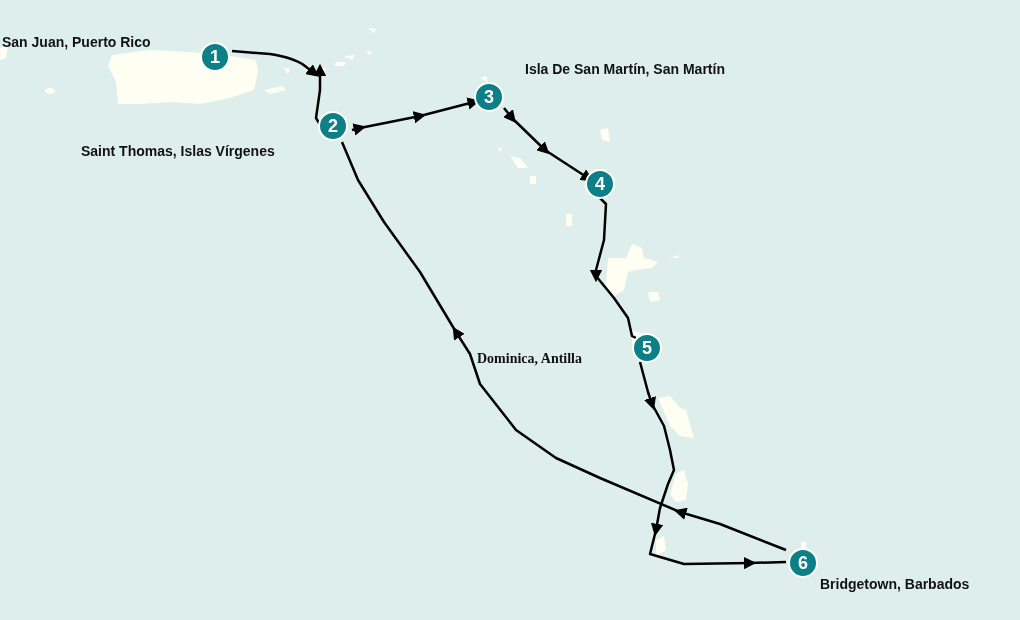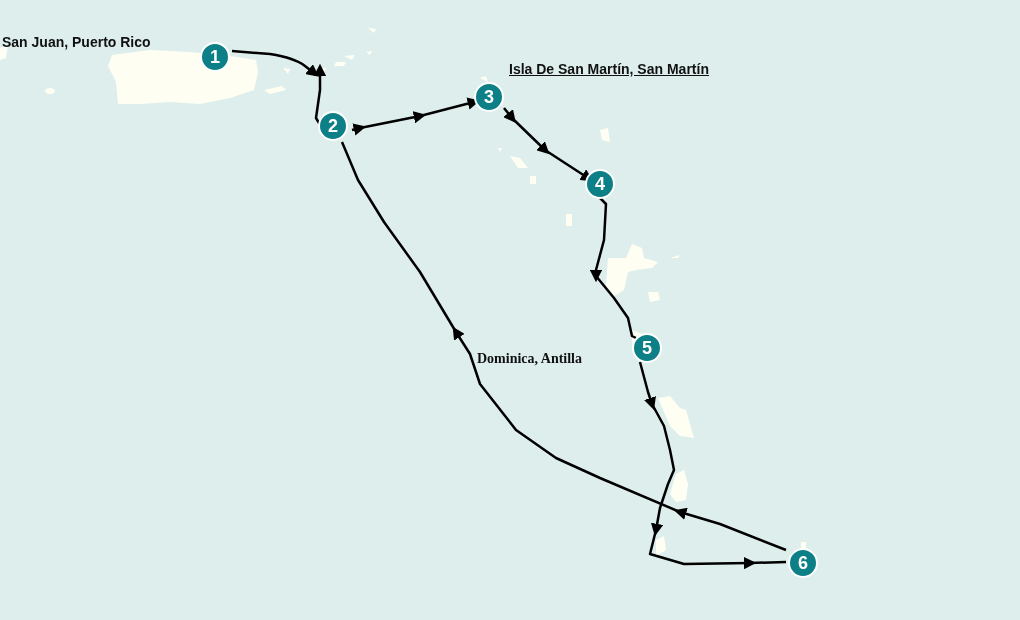--- a/index.html
+++ b/index.html
@@ -77,15 +77,17 @@
   </svg>
 
   <div class="marker" style="left:200px;top:42px;">1</div>
   <div class="marker" style="left:318px;top:111px;">2</div>
   <div class="marker" style="left:474px;top:82px;">3</div>
   <div class="marker" style="left:585px;top:169px;">4</div>
   <div class="marker" style="left:632px;top:333px;">5</div>
   <div class="marker" style="left:788px;top:548px;">6</div>
 
   <div class="label" style="left:2px;top:35px;">San Juan, Puerto Rico</div>
-  <div class="label" style="left:509px;top:62px;text-decoration:underline;">Isla De San Martín, San Martín</div>
+  <div class="label" style="left:81px;top:144px;">Saint Thomas, Islas Vírgenes</div>
+  <div class="label" style="left:525px;top:62px;">Isla De San Martín, San Martín</div>
   <div class="label" style="left:477px;top:352px;font-family:Liberation Serif, serif;">Dominica, Antilla</div>
+  <div class="label" style="left:820px;top:577px;">Bridgetown, Barbados</div>
 </div>
 
 </body></html>

